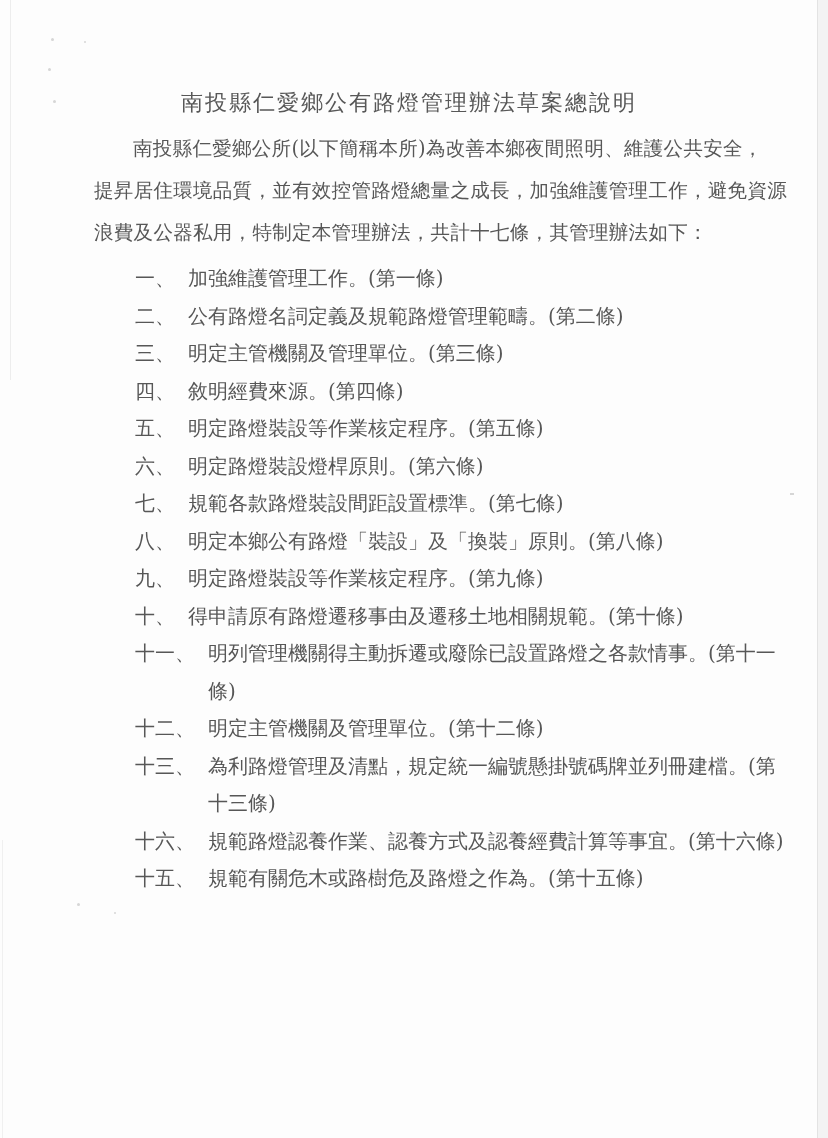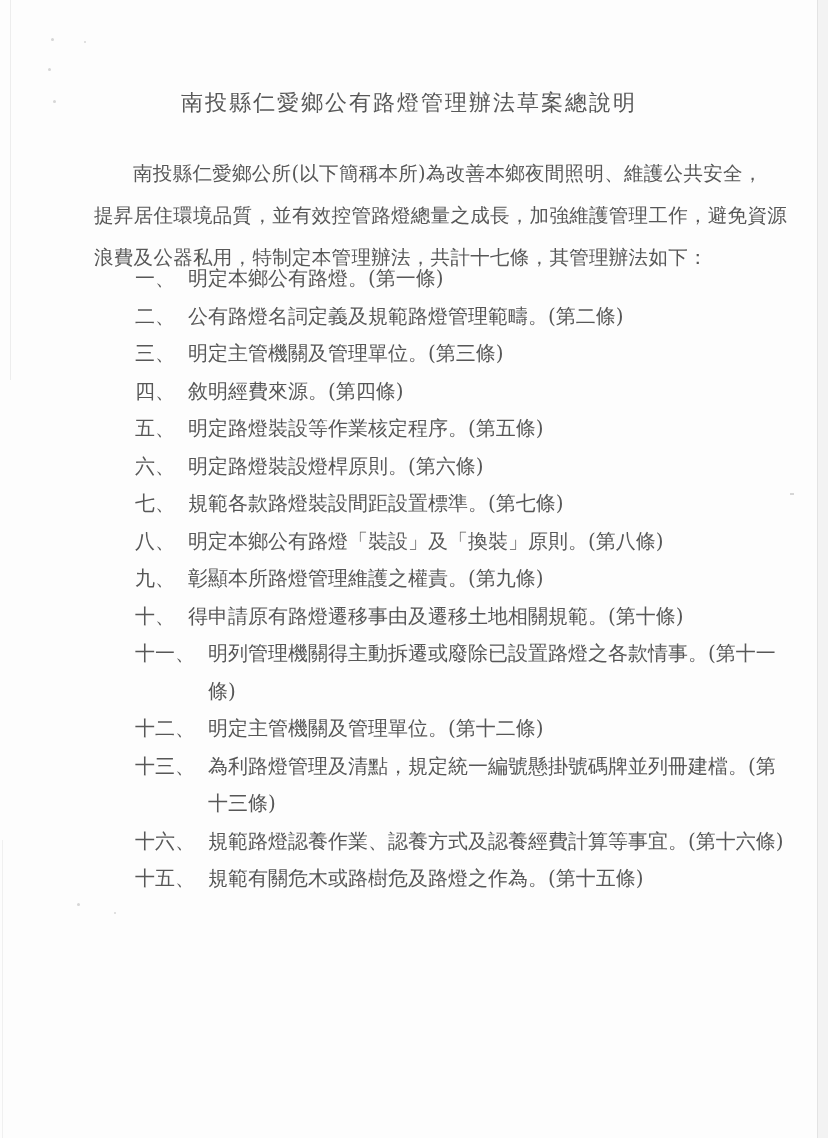--- a/index.html
+++ b/index.html
@@ -48,21 +48,21 @@
     left: 0;
     width: 818px;
     text-align: center;
     font-size: 22px;
     letter-spacing: 2px;
     white-space: nowrap;
   }
   
   .intro {
     position: absolute;
-    top: 153px;
+    top: 128px;
     left: 94px;
     width: 712px;
     font-size: 19.5px;
     line-height: 42px;
     letter-spacing: 0.3px;
   }
   .intro-line { white-space: nowrap; }
   .intro-line.first { text-indent: 2em; }
   
   .items {
@@ -109,21 +109,21 @@
 
   <div class="intro">
     <div class="intro-line first">南投縣仁愛鄉公所(以下簡稱本所)為改善本鄉夜間照明、維護公共安全，</div>
     <div class="intro-line">提昇居住環境品質，並有效控管路燈總量之成長，加強維護管理工作，避免資源</div>
     <div class="intro-line">浪費及公器私用，特制定本管理辦法，共計十七條，其管理辦法如下：</div>
   </div>
 
   <ol class="items">
     <li class="item">
       <span class="item-num">一、</span>
-      <span class="item-text">明定本鄉公有路燈。(第一條)</span>
+      <span class="item-text">加強維護管理工作。(第一條)</span>
     </li>
     <li class="item">
       <span class="item-num">二、</span>
       <span class="item-text">公有路燈名詞定義及規範路燈管理範疇。(第二條)</span>
     </li>
     <li class="item">
       <span class="item-num">三、</span>
       <span class="item-text">明定主管機關及管理單位。(第三條)</span>
     </li>
     <li class="item">
@@ -141,21 +141,21 @@
     <li class="item">
       <span class="item-num">七、</span>
       <span class="item-text">規範各款路燈裝設間距設置標準。(第七條)</span>
     </li>
     <li class="item">
       <span class="item-num">八、</span>
       <span class="item-text">明定本鄉公有路燈「裝設」及「換裝」原則。(第八條)</span>
     </li>
     <li class="item">
       <span class="item-num">九、</span>
-      <span class="item-text">彰顯本所路燈管理維護之權責。(第九條)</span>
+      <span class="item-text">明定路燈裝設等作業核定程序。(第九條)</span>
     </li>
     <li class="item">
       <span class="item-num">十、</span>
       <span class="item-text">得申請原有路燈遷移事由及遷移土地相關規範。(第十條)</span>
     </li>
     <li class="item">
       <span class="item-num">十一、</span>
       <span class="item-text">明列管理機關得主動拆遷或廢除已設置路燈之各款情事。(第十一條)</span>
     </li>
     <li class="item">

